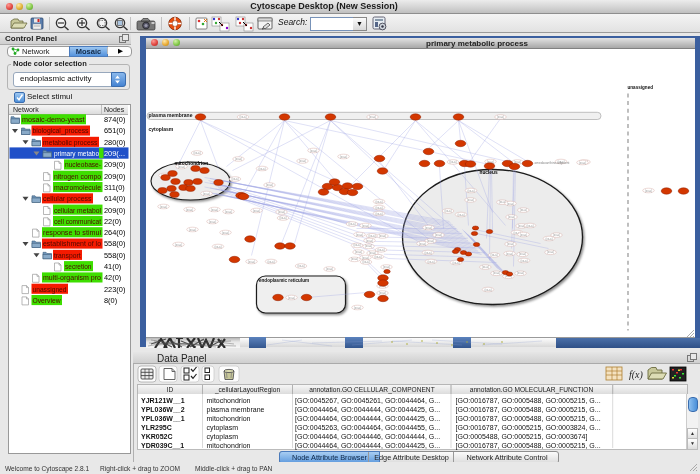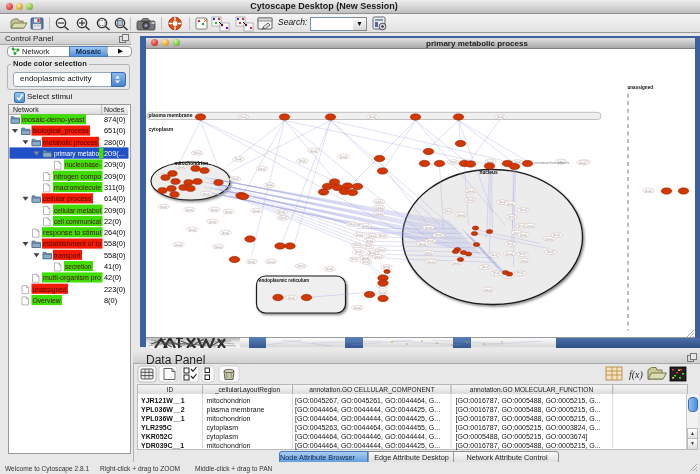--- a/index.html
+++ b/index.html
@@ -96,21 +96,21 @@
 <div class="ab" style="left:353px;top:16.5px;width:13px;height:12px;background:linear-gradient(#fcfcfc,#d8d8d8);border:1px solid #888;border-left:none;font-size:7px;text-align:center;line-height:12px;color:#111;">▼</div>
 <svg class="ab" style="left:372px;top:16px;" width="16" height="15" viewBox="0 0 16 15">
 <rect x="1" y="1" width="12" height="12" rx="1.5" fill="#e8eef4" stroke="#556" stroke-width="0.9"></rect>
 <rect x="3" y="3" width="8" height="2" fill="#89a"></rect>
     <rect x="3" y="6" width="3" height="5" fill="#568"></rect>
 <circle cx="10.5" cy="10.5" r="3.4" fill="#cfd6dd" stroke="#334" stroke-width="0.8"></circle>
 <circle cx="10.5" cy="10.5" r="1.2" fill="#334"></circle>
 </svg>
 <div class="ab" style="left:0;top:33px;width:131px;height:429px;background:#e8e8e8;"></div>
 <div class="ab" style="left:0;top:33px;width:131px;height:11px;background:linear-gradient(#e6e6e6,#cfcfcf);border-bottom:1px solid #aaa;">
- <span style="position:absolute;left:5px;top:1px;font-size:8px;font-weight:normal;color:#222;">Control Panel</span>
+ <span style="position:absolute;left:5px;top:1px;font-size:8px;font-weight:bold;color:#222;">Control Panel</span>
  <svg style="position:absolute;right:2px;top:1px;" width="10" height="9" viewBox="0 0 10 9">
   <rect x="0.5" y="2.5" width="6" height="6" fill="none" stroke="#777" stroke-width="1"></rect>
   <rect x="3.5" y="0.5" width="6" height="6" fill="#e8e8e8" stroke="#777" stroke-width="1"></rect>
     </svg>
 </div>
 
 <div class="ab" style="left:7px;top:46px;width:123px;height:9px;background:#fdfdfd;border:1px solid #9a9a9a;border-radius:4px;"></div>
 <div class="ab" style="left:69px;top:46px;width:37px;height:9px;background:linear-gradient(#9cc6f0,#5593dd);border:1px solid #4a7bbd;font-size:7.5px;font-weight:bold;color:#102a4a;text-align:center;line-height:9px;">Mosaic</div>
 <svg class="ab" style="left:11px;top:47px;" width="9" height="8" viewBox="0 0 9 8">
 <circle cx="2" cy="2" r="1.4" fill="#2a2"></circle>
@@ -646,21 +646,21 @@
 </svg>
 <svg class="ab" style="left:685px;top:330px;" width="10" height="7" viewBox="0 0 10 7">
 <g stroke="#999" stroke-width="0.8">
       <line x1="2" y1="7" x2="9" y2="0"></line>
       <line x1="5" y1="7" x2="9" y2="3"></line>
       <line x1="8" y1="7" x2="9" y2="6"></line>
     </g>
 </svg>
 <div class="ab" style="left:133px;top:352px;width:567px;height:110px;background:#e8e8e8;border:1px solid #b0b0b0;"></div>
 <div class="ab" style="left:133px;top:352px;width:567px;height:11px;background:linear-gradient(#e6e6e6,#cfcfcf);border-bottom:1px solid #aaa;">
- <span style="position:absolute;left:13px;top:1px;font-size:12px;color:#222;">Data Panel</span>
+ <span style="position:absolute;left:24px;top:1px;font-size:10px;color:#222;">Data Panel</span>
  <svg style="position:absolute;right:3px;top:1px;" width="10" height="9" viewBox="0 0 10 9">
   <rect x="0.5" y="2.5" width="6" height="6" fill="none" stroke="#777" stroke-width="1"></rect>
   <rect x="3.5" y="0.5" width="6" height="6" fill="#e8e8e8" stroke="#777" stroke-width="1"></rect>
     </svg>
 </div>
 <svg class="ab" style="left:133px;top:364px;" width="567" height="20" viewBox="0 0 567 20">
 <g>
 <rect x="5" y="2" width="18" height="16" rx="3" fill="#fdfdfd" stroke="#aaa" stroke-width="0.8"></rect>
 <rect x="8" y="5" width="12" height="10" rx="1" fill="#eee" stroke="#444" stroke-width="0.9"></rect>
 <line x1="8" y1="8.3" x2="20" y2="8.3" stroke="#444" stroke-width="0.9"></line>
@@ -747,21 +747,21 @@
     <text x="141" y="448.2" font-size="7" font-weight="bold" fill="#111">YDR039C__1</text>
     <text x="206.5" y="448.2" font-size="7" fill="#111">mitochondrion</text>
     <text x="295" y="448.2" font-size="7" fill="#111">[GO:0044464, GO:0044444, GO:0044425, G...</text>
     <text x="455.5" y="448.2" font-size="7" fill="#111">[GO:0016787, GO:0005488, GO:0005215, G...</text>
   </svg>
 <div class="ab" style="left:686px;top:394px;width:11px;height:55px;background:#f2f2f2;border-left:1px solid #ccc;"></div>
 <div class="ab" style="left:687.5px;top:397px;width:8px;height:13px;border-radius:4px;background:linear-gradient(90deg,#8ec0f0,#4a8fd8);border:0.5px solid #3a6daf;"></div>
 <div class="ab" style="left:687px;top:428px;width:9px;height:10px;background:linear-gradient(#fff,#ddd);border:1px solid #bbb;font-size:5px;text-align:center;line-height:9px;color:#333;">▲</div>
 <div class="ab" style="left:687px;top:438px;width:9px;height:10px;background:linear-gradient(#fff,#ddd);border:1px solid #bbb;font-size:5px;text-align:center;line-height:9px;color:#333;">▼</div>
 <div class="ab" style="left:279px;top:450.5px;width:280px;height:13px;background:linear-gradient(#fbfbfb,#dcdcdc);border:1px solid #8e8e8e;border-radius:3px;box-sizing:border-box;"></div>
-<div class="ab" style="left:279px;top:450.5px;width:89px;height:13px;background:linear-gradient(#a8cdf2,#5e9add);border:1px solid #4a7bbd;border-radius:3px 0 0 3px;font-size:7.3px;color:#0d2646;line-height:12px;box-sizing:border-box;">Node Attribute Browser</div>
+<div class="ab" style="left:279px;top:450.5px;width:101px;height:13px;background:linear-gradient(#a8cdf2,#5e9add);border:1px solid #4a7bbd;border-radius:3px 0 0 3px;font-size:7.3px;color:#0d2646;text-align:center;line-height:12px;box-sizing:border-box;">Node Attribute Browser</div>
 <div class="ab" style="left:368px;top:451.5px;width:85px;height:11px;font-size:7.3px;color:#222;text-align:center;line-height:11px;border-left:1px solid #999;">Edge Attribute Desktop</div>
 <div class="ab" style="left:453px;top:451.5px;width:106px;height:11px;font-size:7.3px;color:#222;text-align:center;line-height:11px;border-left:1px solid #999;">Network Attribute Control</div>
 <div class="ab" style="left:0;top:462px;width:700px;height:12px;background:#e8e8e8;"></div>
 <div class="ab" style="left:5px;top:464.5px;font-size:6.6px;color:#333;">Welcome to Cytoscape 2.8.1</div>
 <div class="ab" style="left:100px;top:464.5px;font-size:6.6px;color:#333;">Right-click + drag to ZOOM</div>
 <div class="ab" style="left:195px;top:464.5px;font-size:6.6px;color:#333;">Middle-click + drag to PAN</div>
 <svg class="ab" style="left:688px;top:462px;" width="10" height="9" viewBox="0 0 10 9">
 <g stroke="#999" stroke-width="0.8">
       <line x1="2" y1="9" x2="9" y2="2"></line>
       <line x1="5" y1="9" x2="9" y2="5"></line>

